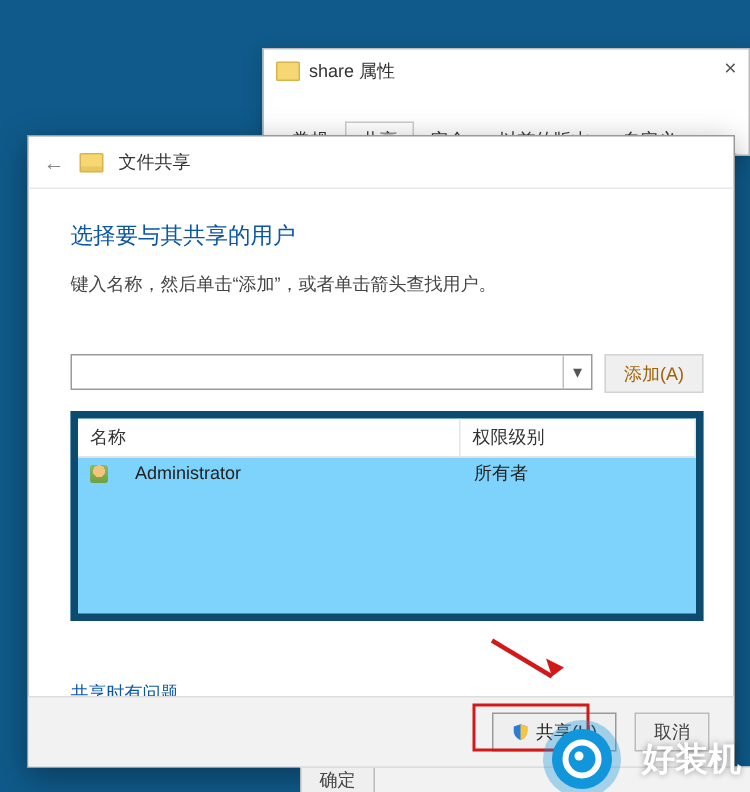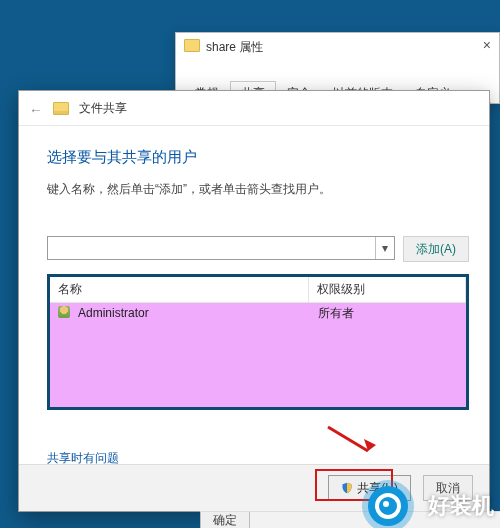--- a/index.html
+++ b/index.html
@@ -1,46 +1,46 @@
 <!DOCTYPE html>
 <html><head>
 <meta charset="utf-8">
 <style>
   html,body{margin:0;padding:0;width:500px;height:528px;overflow:hidden;font-family:"Microsoft YaHei","Segoe UI",Tahoma,sans-serif;font-size:12px;background:#fff}
   .desktop{position:absolute;inset:0;background:#0f5a8a}
   
   .prop-win{position:absolute;left:175px;top:32px;right:0;height:70px;background:#fff;border:1px solid #bcbcbc;box-shadow:0 4px 12px rgba(0,0,0,.2)}
-  .prop-title{position:absolute;left:8px;top:6px;font-size:12px;color:#333;display:flex;gap:6px}
+  .prop-title{position:absolute;left:8px;top:6px;font-size:12px;color:#333;display:flex;align-items:center;gap:6px}
   .prop-title .ficon{width:14px;height:11px;background:#f7d774;border:1px solid #d8b44b;border-radius:1px}
   .prop-close{position:absolute;right:8px;top:4px;color:#555;font-size:14px}
   .prop-tabs{position:absolute;left:8px;right:8px;bottom:0;height:22px;border-bottom:1px solid #ccc;display:flex;gap:0;font-size:12px;color:#333}
   .prop-tabs span{padding:3px 10px;border:1px solid transparent;border-bottom:none;position:relative;top:1px}
   .prop-tabs span.active{background:#fff;border-color:#ccc;border-bottom:1px solid #fff}
   
   .dialog{position:absolute;left:18px;top:90px;width:470px;height:420px;background:#fff;border:1px solid #9a9a9a;box-shadow:0 6px 20px rgba(0,0,0,.35)}
   .dlg-head{height:34px;border-bottom:1px solid #e8e8e8;display:flex;align-items:center;padding:0 10px;gap:10px;color:#333}
   .back-arrow{color:#888;font-size:14px}
   .ficon2{width:14px;height:11px;background:#f7d774;border:1px solid #d8b44b;border-radius:1px;display:inline-block;box-shadow:inset 0 -3px 0 #e8c761}
   .dlg-body{padding:16px 20px 0 28px;color:#222}
   .headline{color:#0b57a5;font-size:15px;margin:6px 0 14px 0}
   .instr{font-size:12px;color:#444;margin-bottom:38px}
   .addrow{display:flex;gap:8px;margin-bottom:12px}
   .combo{flex:1;height:22px;border:1px solid #9b9b9b;background:#fff;position:relative}
   .combo .caret{position:absolute;right:0;top:0;width:18px;height:22px;border-left:1px solid #c0c0c0;display:flex;align-items:center;justify-content:center;color:#555}
   .btn{height:24px;padding:0 12px;background:#efefef;border:1px solid #bdbdbd;color:#444;font-size:12px;display:flex;align-items:center}
-  .btn.disabled{color:#0f766e;border-color:#d2d2d2}
+  .btn.disabled{color:#a16207;border-color:#d2d2d2}
   .btn.primary{background:#efefef;border:1px solid #9a9a9a;color:#222}
   .btn.primary .shield{width:12px;height:12px;margin-right:4px}
-  .list{border:3px solid #0c4a6e;height:130px;overflow:hidden;font-size:12px;background:#f0abfc}
+  .list{border:5px solid #0c4a6e;height:130px;overflow:hidden;font-size:12px;background:#7dd3fc}
   .list-head{display:flex;background:#fff;border-bottom:1px solid #e4e4e4;color:#333}
   .list-head div{padding:4px 8px;border-right:1px solid #e4e4e4}
   .col-name{flex:1}
   .col-perm{width:140px}
   .list-row{display:flex;align-items:center;height:20px}
-  .list-row .col-name{flex:1;padding:2px 8px;display:flex;align-items:flex-start;gap:8px}
+  .list-row .col-name{flex:1;padding:2px 8px;display:flex;align-items:flex-end;gap:18px}
   .list-row .col-perm{width:140px;padding:2px 8px;display:flex;justify-content:space-between}
   .list-row.selected{background:#cde8ff}
   .usericon{width:12px;height:12px;display:inline-block}
   .usericon.admin{background:radial-gradient(circle at 50% 35%,#f2c57a 0 40%,transparent 41%),linear-gradient(#8fb964,#6fa043);border-radius:2px}
   .usericon.every{background:radial-gradient(circle at 40% 35%,#f2c57a 0 30%,transparent 31%),radial-gradient(circle at 65% 40%,#f2c57a 0 30%,transparent 31%),linear-gradient(#7aa7d8,#4f86c6);border-radius:2px}
   .caret-sm{font-size:9px;color:#333}
   .helplink{color:#0b57a5;font-size:12px;margin-top:40px;display:inline-block}
   .dlg-foot{position:absolute;left:0;right:0;bottom:0;height:46px;background:#f2f2f2;border-top:1px solid #ddd;display:flex;align-items:center;justify-content:flex-end;gap:12px;padding:0 16px}
   .hilite{position:absolute;border:2px solid #d31818;pointer-events:none}
   .hilite.share{right:96px;bottom:10px;width:74px;height:28px}

